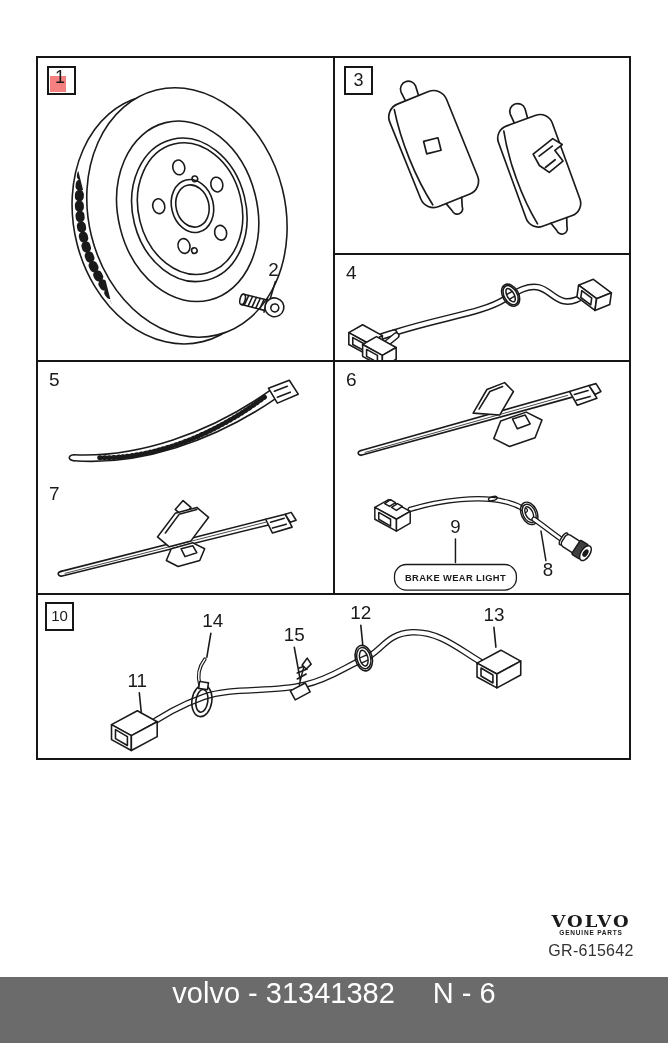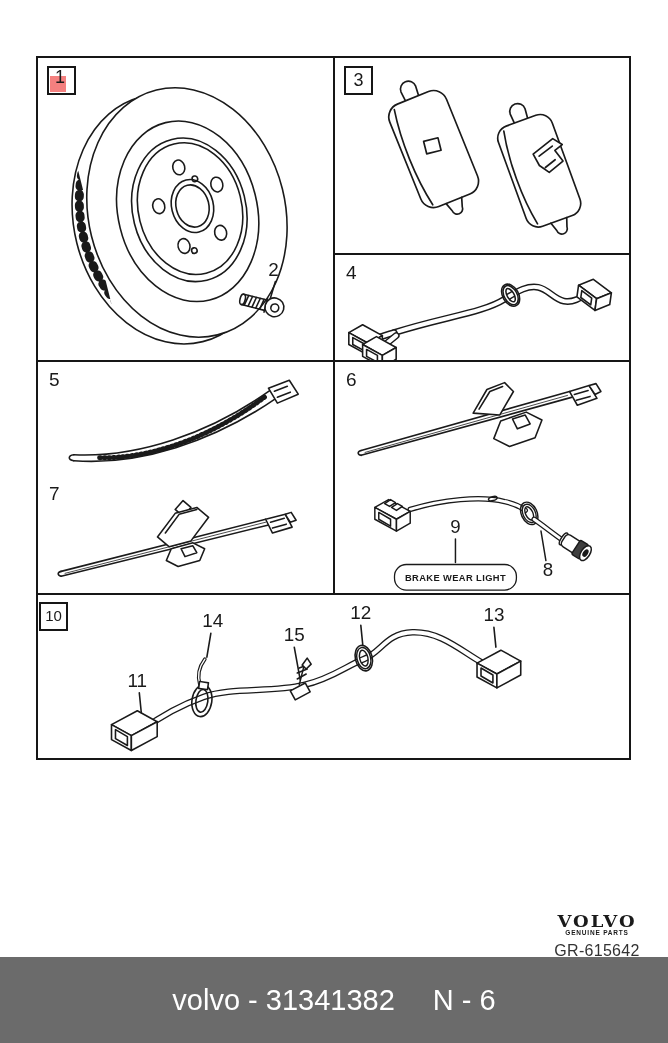--- a/index.html
+++ b/index.html
@@ -19,27 +19,27 @@
   .c89{grid-row:4;grid-column:2;border-bottom:2px solid #161616;}
   .c10{grid-row:5;grid-column:1/3;}
   .numbox{position:absolute;top:8px;left:9px;width:25px;height:25px;border:2px solid #161616;
           background:#fff;z-index:3;}
   .numbox .n{position:absolute;top:1px;left:0;right:0;text-align:center;font-size:18px;line-height:22px;}
   .numbox.hl1 .n{top:-2px;left:6px;right:auto;}
   .hlsq{position:absolute;left:1px;bottom:1px;width:16px;height:16px;background:#f4807f;}
   .plainnum{position:absolute;top:7px;left:11px;font-size:19px;z-index:3;}
   .art{position:absolute;left:0;top:0;width:100%;height:100%;}
   svg text{font-family:"Liberation Sans", sans-serif;fill:#1a1a1a;stroke:none;}
-  .logo{position:absolute;right:25px;top:913px;text-align:center;width:92px;}
+  .logo{position:absolute;right:31px;top:913px;text-align:center;width:92px;}
   .logo .brand{font-family:"DejaVu Serif", serif;font-weight:800;font-size:18px;
                letter-spacing:2px;line-height:16px;transform:scaleY(.92);}
   .logo .tag{font-size:6.5px;font-weight:700;letter-spacing:.8px;line-height:8px;}
   .logo .ref{font-size:16px;color:#333;margin-top:5px;letter-spacing:.3px;}
-  .footer{position:absolute;left:0;bottom:0;width:668px;height:86px;background:#6b6b6b;
-          display:flex;align-items:center;justify-content:center;gap:38px;
+  .footer{position:absolute;left:0;bottom:0;width:668px;height:66px;background:#6b6b6b;
+          display:flex;justify-content:center;gap:38px;
           color:#ffffff;font-size:29px;}
 </style>
 </head>
 <body>
 
 <div class="page">
   <div class="frame">
 
     <div class="cell c1">
       <div class="numbox hl1">
@@ -235,21 +235,21 @@
           <path d="M122,64 V88"></path>
           <rect x="60" y="90" width="124" height="26" rx="12" stroke-width="1.3" fill="#ffffff"></rect>
           <text x="122" y="107" font-size="9.5" font-weight="bold" letter-spacing="0.4" text-anchor="middle">BRAKE WEAR LIGHT</text>
           <text x="216" y="102" font-size="19" text-anchor="middle">8</text>
           <path d="M214,86 L209,56"></path>
         </g>
       </svg>
     </div>
 
     <div class="cell c10">
-      <div class="numbox" style="top:7px;left:1px;">
+      <div class="numbox" style="top:7px;left:7px;">
         <span class="n" style="font-size:15px;">10</span>
       </div>
       <svg class="art" viewBox="0 0 595 163">
         <g stroke="#1a1a1a" stroke-width="1.6" fill="none" stroke-linecap="round" stroke-linejoin="round">
           <path d="M104,136 C128,118 150,108 167,102 C195,92 235,98 268,90 C295,84 312,70 328,64 C346,57 350,38 377,37 C404,36 424,54 446,67 C454,72 459,73 463,71" stroke-width="6.5"></path>
           <path d="M104,136 C128,118 150,108 167,102 C195,92 235,98 268,90 C295,84 312,70 328,64 C346,57 350,38 377,37 C404,36 424,54 446,67 C454,72 459,73 463,71" stroke="#ffffff" stroke-width="4"></path>
           <g transform="translate(74,116)">
             <path d="M0,14 L26,0 L46,11 L20,25 Z" fill="#ffffff"></path>
             <path d="M0,14 V29 L20,40 V25 Z" fill="#ffffff"></path>
             <path d="M20,25 L46,11 V26 L20,40 Z" fill="#ffffff"></path>

